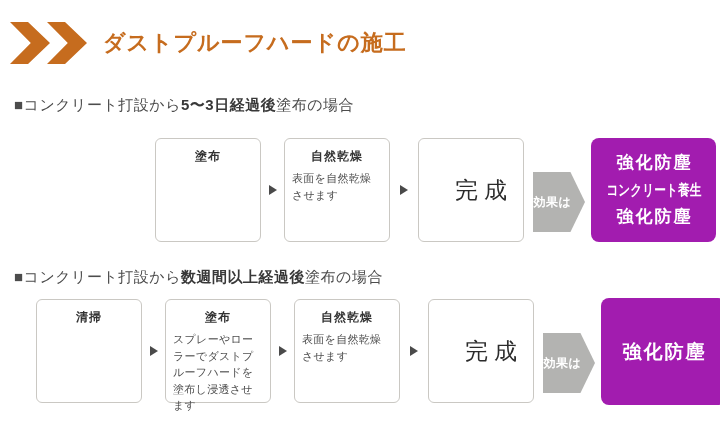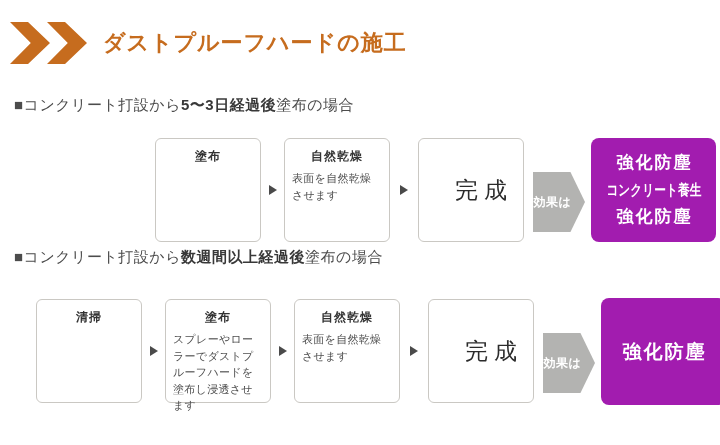--- a/index.html
+++ b/index.html
@@ -15,21 +15,21 @@
   }
   .chev + .chev { margin-left:-3px; }
   .main-title {
     margin-left:16px; font-size:22px; font-weight:bold; color:#c66c1e; letter-spacing:1px;
     white-space:nowrap;
   }
   
   .sec-heading { position:absolute; left:14px; font-size:15px; color:#4c4c4c; letter-spacing:.5px; white-space:nowrap; }
   .sec-heading b { color:#383838; }
   #sec1 { top:96px; }
-  #sec2 { top:248px;font-family:Liberation Serif, serif; }
+  #sec2 { top:268px;font-family:Liberation Serif, serif; }
   
   .flow-row { position:absolute; display:flex; align-items:stretch; height:104px; }
   #row1 { left:155px; top:138px; }
   #row2 { left:36px;  top:299px; }
   .step-box {
     width:106px; box-sizing:border-box; background:#fff;
     border:1px solid #cac8c3; border-radius:6px; flex:0 0 auto;
   }
   .step-title { text-align:center; font-weight:bold; font-size:12px; color:#333; margin:9px 0 5px; letter-spacing:1px; }
   .step-desc { font-size:11px; color:#4e4e4e; line-height:1.5; padding:0 7px; letter-spacing:.3px; }

